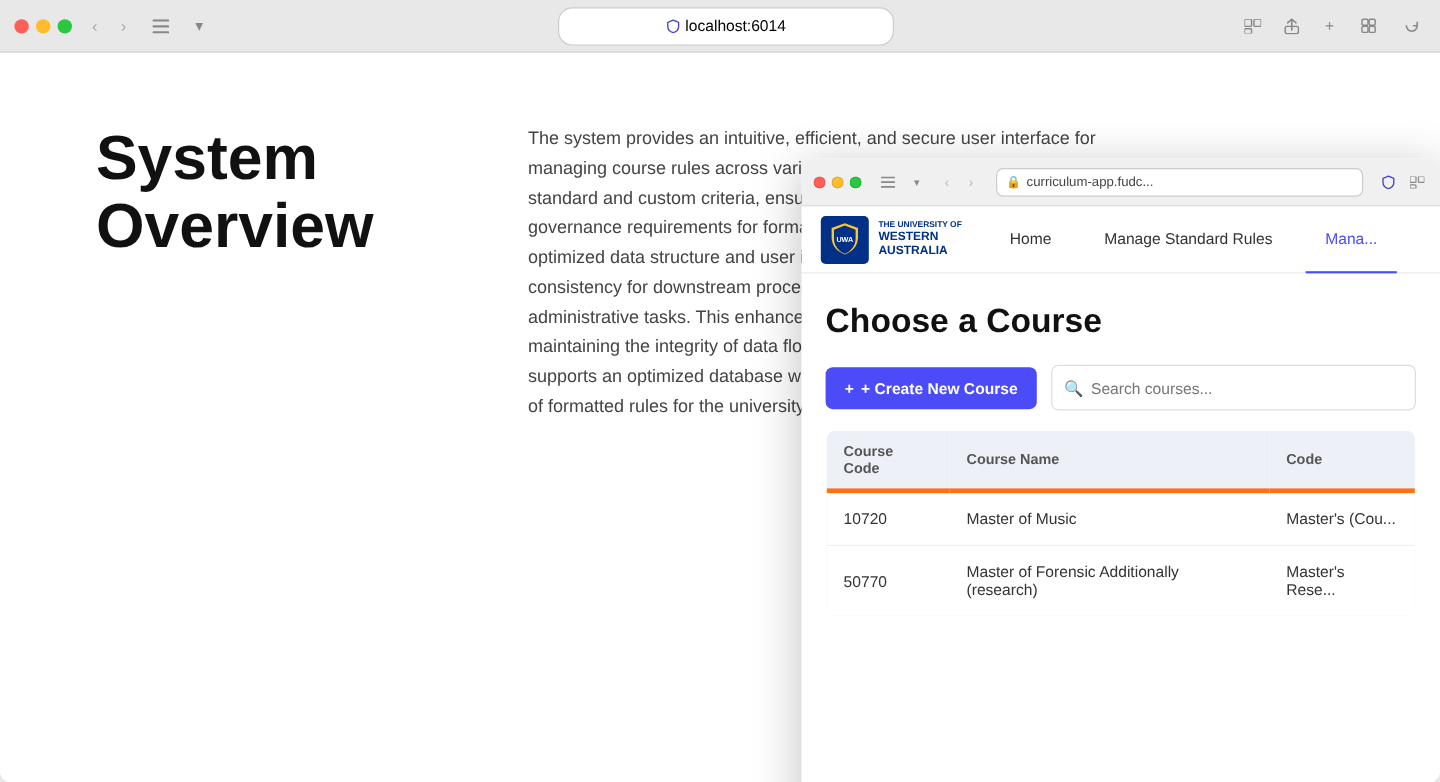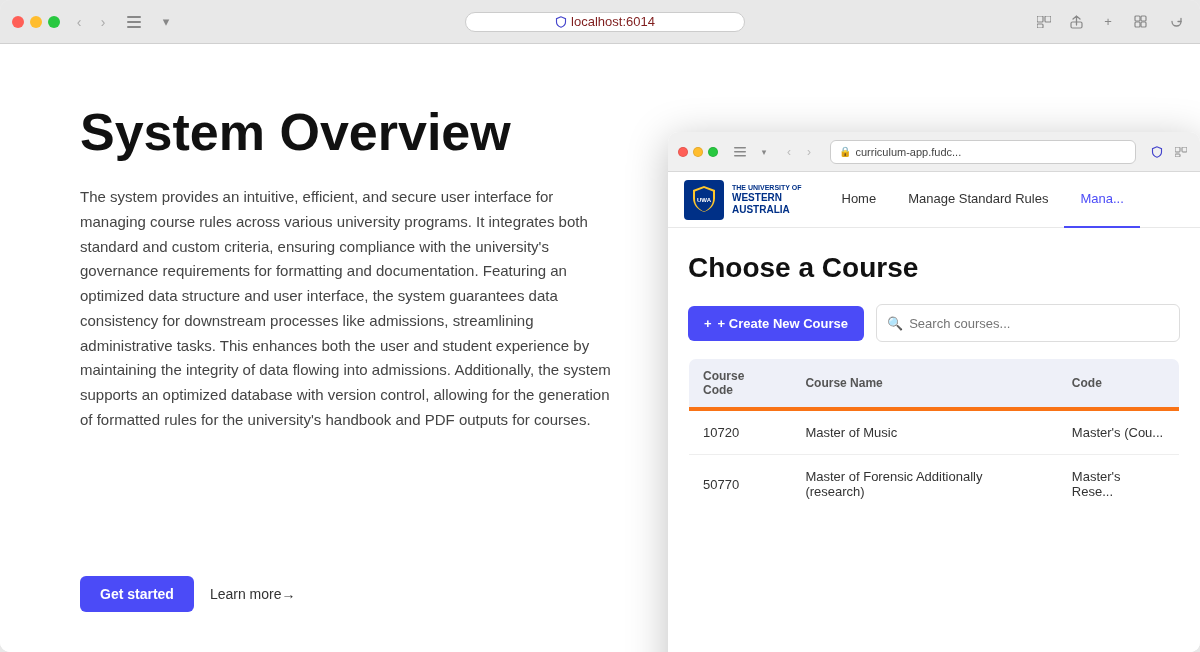--- a/index.html
+++ b/index.html
@@ -72,26 +72,26 @@
       align-items: center;
       justify-content: center;
       color: #aaa;
       font-size: 14px;
     }
 
     .outer-url-bar {
       flex: 1;
       background: white;
       border-radius: 12px;
-      height: 20px;
+      height: 32px;
       display: flex;
       align-items: center;
       justify-content: center;
       font-size: 13px;
-      color: #7f1d1d;
+      color: #000000;
       border: 1px solid #ccc;
       max-width: 280px;
       margin: 0 auto;
     }
 
     .outer-url-bar span {
       display: flex;
       align-items: center;
       gap: 4px;
     }
@@ -108,21 +108,21 @@
       display: flex;
       overflow: hidden;
     }
 
     
     .left-content {
       flex: 1;
       padding: 60px 40px 40px 80px;
       background: white;
       display: flex;
-      flex-direction: column;
+      flex-direction: row;
       justify-content: flex-start;
     }
 
     .system-title {
       font-size: 52px;
       font-weight: 800;
       color: #111;
       line-height: 1.1;
       margin-bottom: 24px;
     }
@@ -319,21 +319,21 @@
       display: flex;
       align-items: center;
       justify-content: center;
       flex-shrink: 0;
       overflow: hidden;
     }
 
     .nav-links {
       display: flex;
       align-items: flex-end;
-      gap: 0;
+      gap: 12px;
       flex: 1;
     }
 
     .nav-link {
       padding: 0 16px;
       height: 56px;
       display: flex;
       align-items: center;
       font-size: 13px;
       color: #333;

